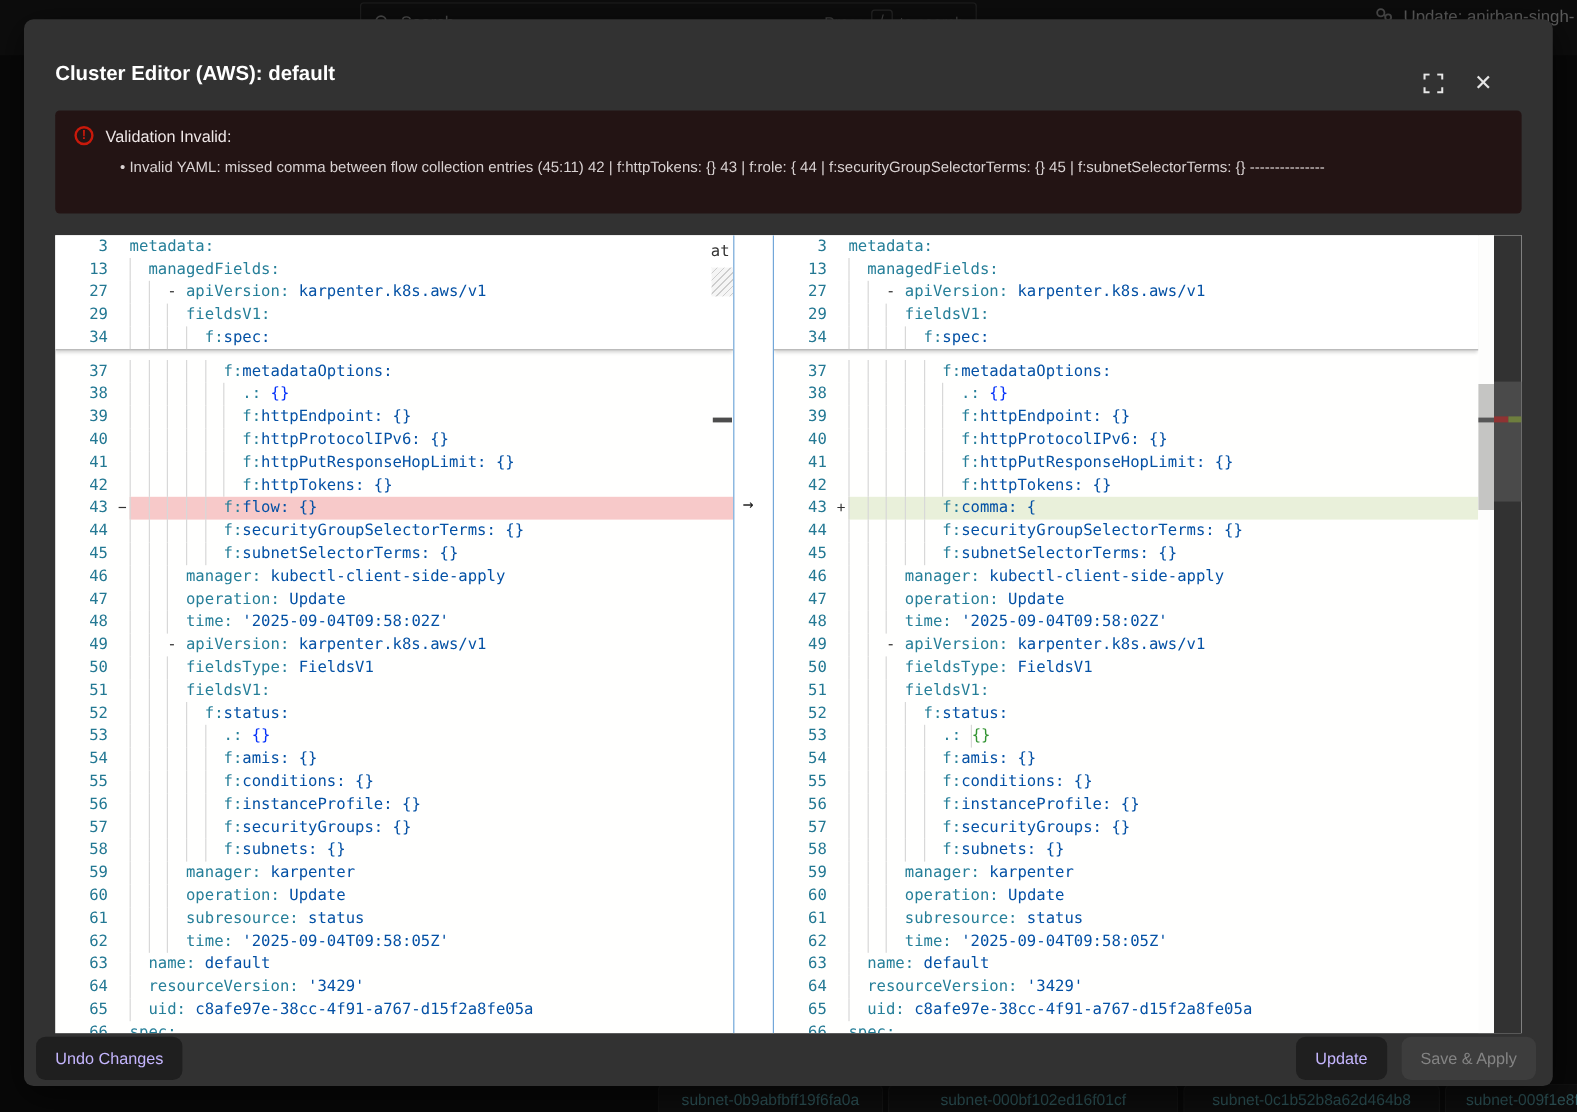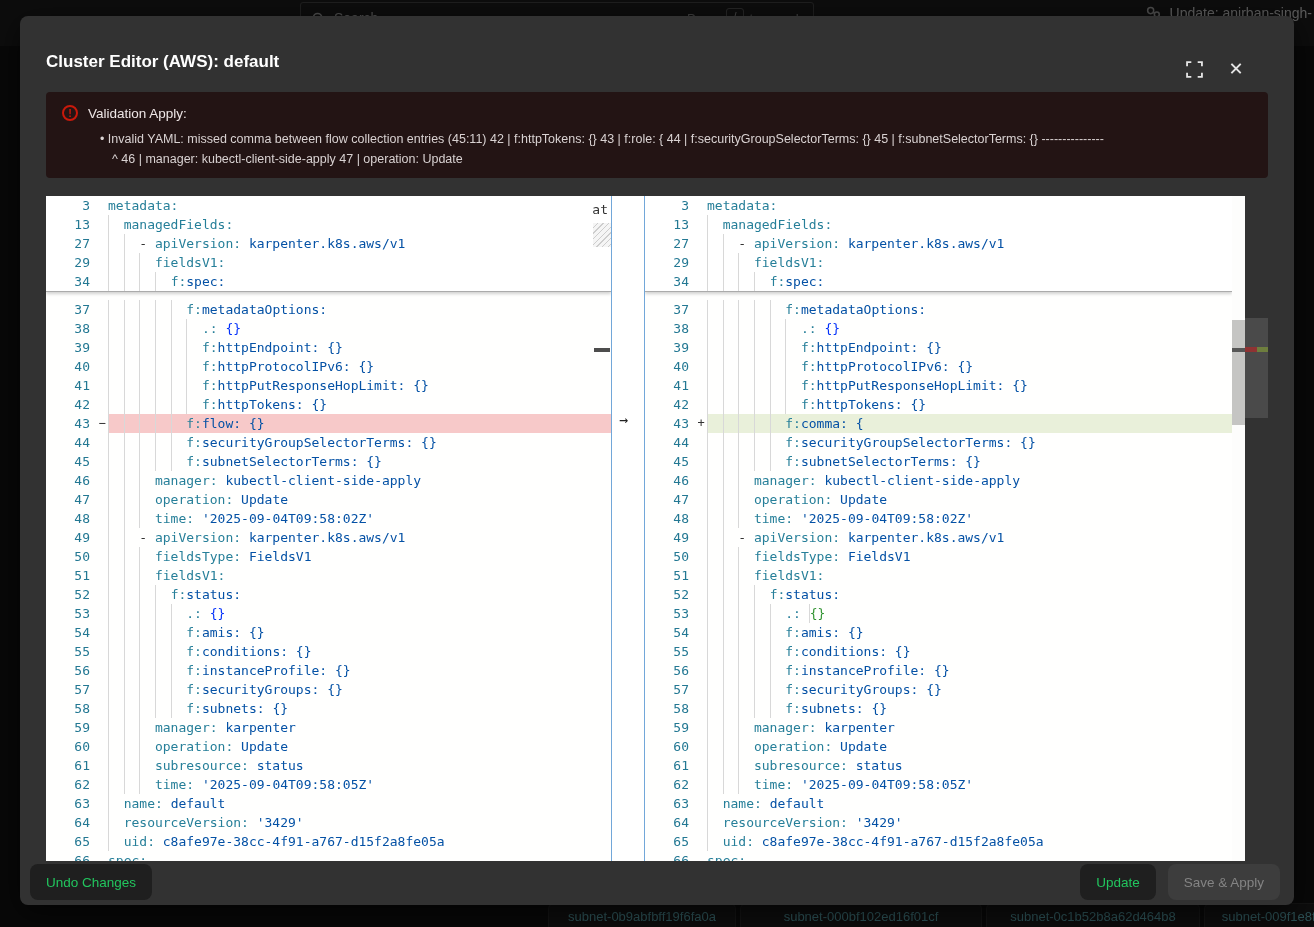--- a/index.html
+++ b/index.html
@@ -62,21 +62,21 @@
   .vslider{position:absolute;left:0;width:13px;top:124px;height:105px;background:#c5c5c3;}
   .vdash{position:absolute;left:0;width:13px;top:152px;height:4px;background:#565656;}
   .ruler{width:23px;flex:none;position:relative;background:#323232;}
   .rslider{position:absolute;left:0;width:23px;top:122px;height:100px;background:#4a4a4a;}
   .rred{position:absolute;left:0;width:12px;top:151px;height:5px;background:#8f3333;}
   .rgreen{position:absolute;right:0;width:11px;top:151px;height:5px;background:#6e7e3e;}
   
   .footer{position:absolute;left:0;bottom:2px;width:100%;height:42px;display:flex;align-items:center;
     justify-content:space-between;padding:0 14px 0 10px;box-sizing:border-box;}
   .btn{height:36px;border:none;border-radius:8px;padding:0 16px;font-size:13.5px;font-family:"Liberation Sans",sans-serif;cursor:pointer;}
-  .btn.dark{background:#1f1f1f;color:#22c55e;}
+  .btn.dark{background:#1f1f1f;color:#c4b5fd;}
   .btn.disabled{background:#3d3d3d;color:#848484;cursor:default;}
   .rightbtns{display:flex;gap:12px;}
   svg{display:block}
 </style>
 </head>
 <body>
 
 <div class="topbar">
   <div class="searchbox">
     <span>
@@ -122,25 +122,24 @@
         <path d="M11 1 H15 V5"></path>
         <path d="M15 11 V15 H11"></path>
         <path d="M5 15 H1 V11"></path>
     </svg>
   </div>
   <div class="micon cl">✕</div>
 
   <div class="banner">
     <div class="bhead">
       <span class="bang">!</span>
-      <span>Validation Apply:</span>
+      <span>Validation Invalid:</span>
     </div>
     <div class="blines">
       <div class="bline1">Invalid YAML: missed comma between flow collection entries (45:11) 42 | f:httpTokens: {} 43 | f:role: { 44 | f:securityGroupSelectorTerms: {} 45 | f:subnetSelectorTerms: {} ---------------</div>
-      <div class="bline2">^ 46 | manager: kubectl-client-side-apply 47 | operation: Update</div>
     </div>
   </div>
 
   <div class="editor">
     <div class="pane left" id="pane-left">
       <span class="at-frag">at</span>
       <span class="hatch"></span>
       <span class="ldash"></span>
     <div class="sticky">
           <div class="crow "><span class="ln">3</span><span class="sg"></span><span class="cc"><span class="ct"><span class="key">metadata:</span></span></span></div>

